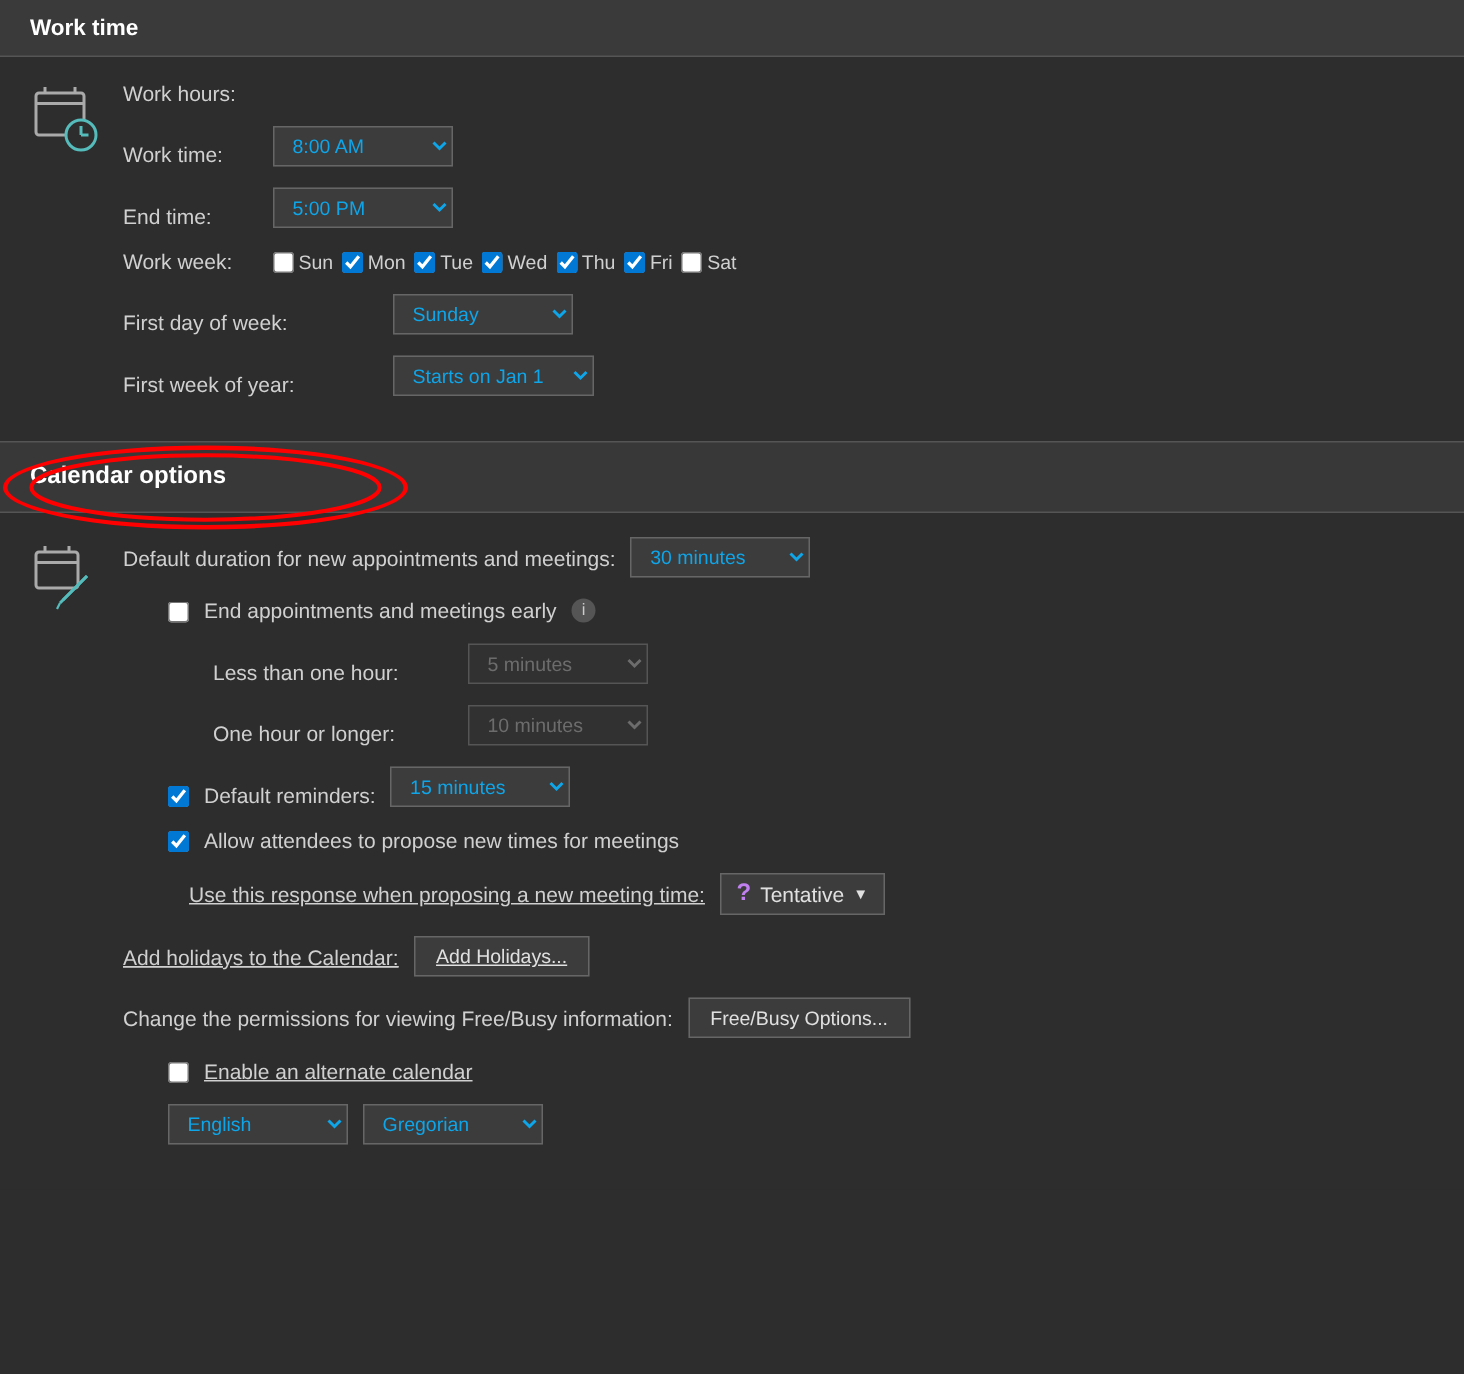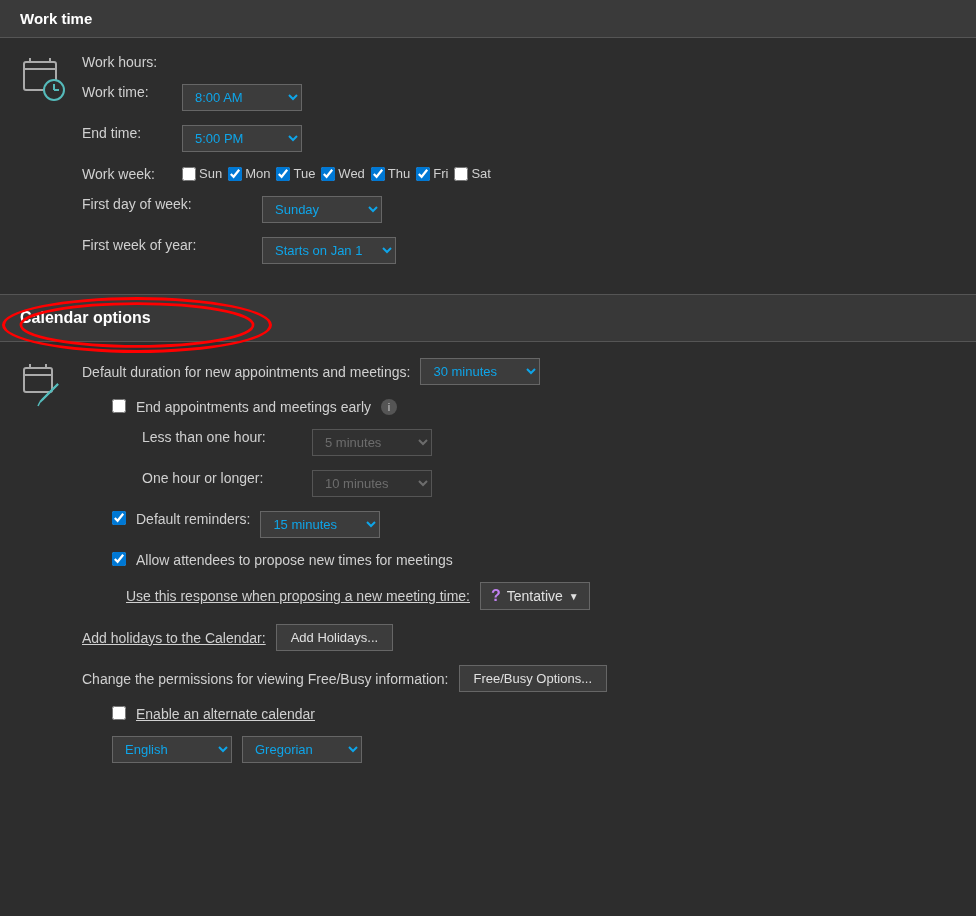--- a/index.html
+++ b/index.html
@@ -21,21 +21,21 @@
       border-bottom: 1px solid #555;
     }
 
     .section-content {
       padding: 16px 20px;
       background: #2d2d2d;
     }
 
     .row {
       display: flex;
-      align-items: flex-start;
+      align-items: flex-end;
       margin-bottom: 14px;
       gap: 10px;
     }
 
     .label {
       color: #d0d0d0;
       white-space: nowrap;
     }
 
     .label-underline {
@@ -369,21 +369,21 @@
 
       <div class="row-full" style="margin-bottom:14px;margin-left:44px;">
         <span class="label label-underline">Use this response when proposing a new meeting time:</span>
         <div style="display:flex;align-items:center;border:1px solid #666;background:#3c3c3c;padding:4px 10px;gap:6px;cursor:pointer;">
           <span class="tentative-icon">?</span>
           <span>Tentative</span>
           <span class="dropdown-arrow">▼</span>
         </div>
       </div>
 
-      <div class="row-full" style="margin-bottom:14px;">
+      <div class="row-full" style="margin-bottom:14px;text-decoration:underline;">
         <span class="label label-underline">Add holidays to the Calendar:</span>
         <button>Add Holidays...</button>
       </div>
 
       <div class="row-full" style="margin-bottom:14px;">
         <span class="label">Change the permissions for viewing Free/Busy information:</span>
         <button>Free/Busy Options...</button>
       </div>
 
       <div class="row indent">

